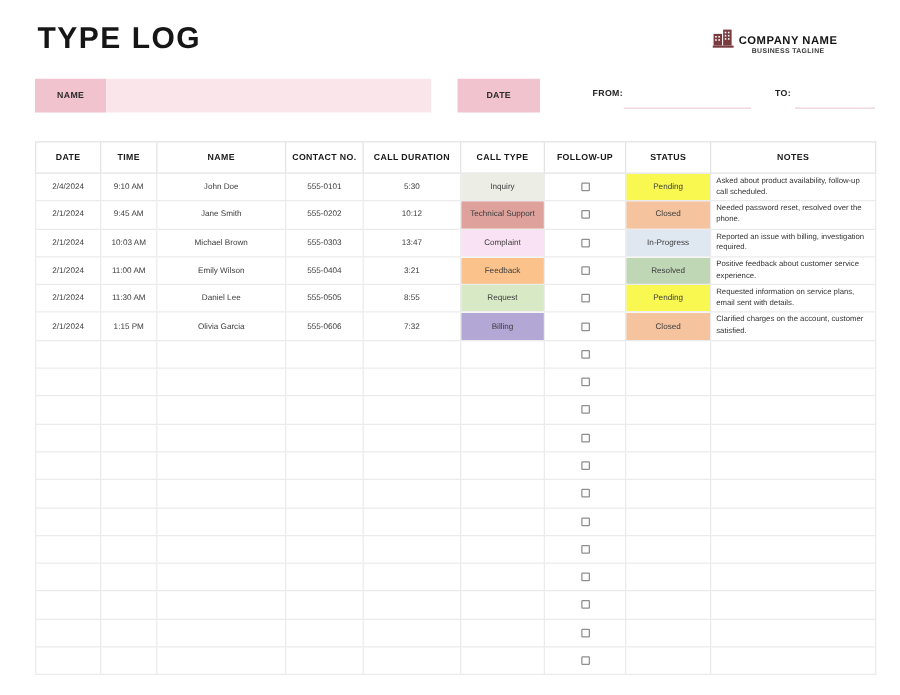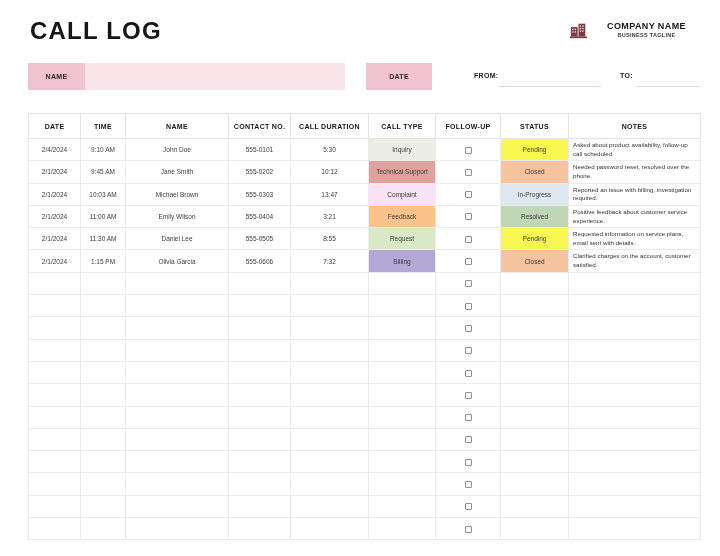--- a/index.html
+++ b/index.html
@@ -1,20 +1,20 @@
 <!DOCTYPE html>
 <html><head>
 <meta charset="utf-8">
 <style>
   * { margin:0; padding:0; box-sizing:border-box; }
   html,body { width:720px; height:556px; background:#ffffff; font-family:"Liberation Sans", sans-serif; position:relative; overflow:hidden; }
 
   .page-title { position:absolute; left:30px; top:17px; font-size:24px; font-weight:800; letter-spacing:1.2px; color:#161616; }
 
-  .brand { position:absolute; left:570px; top:21px; display:flex; align-items:flex-start; gap:20px; }
+  .brand { position:absolute; left:570px; top:21px; display:flex; align-items:flex-end; gap:4px; }
   .brand .logo { display:inline-block; margin-top:1px; }
   .brand-text { text-align:center; }
   .brand-name { font-size:9px; font-weight:bold; letter-spacing:0.4px; color:#141414; }
   .brand-tagline { font-size:5.5px; font-weight:bold; letter-spacing:0.3px; color:#3a3a3a; margin-top:1px; }
 
   .filter-label { position:absolute; top:63px; height:27px; display:flex; align-items:center; justify-content:center; font-size:7px; font-weight:bold; color:#2a2a2a; letter-spacing:0.3px; }
   .name-label { left:28px; width:57px; }
   .name-field { position:absolute; left:85px; top:63px; width:260px; height:27px; }
   .date-label { left:366px; width:66px; }
   .inline-label { position:absolute; top:72px; font-size:7px; font-weight:bold; color:#222; letter-spacing:0.3px; }
@@ -26,21 +26,21 @@
 
   table.log-table { position:absolute; left:28px; top:113px; width:672px; border-collapse:collapse; table-layout:fixed; border:1px solid #d9d9d9; }
   th { height:25px; font-size:7px; font-weight:bold; color:#181818; letter-spacing:0.3px; border:1px solid #e4e4e4; background:#ffffff; text-align:center; }
   td { height:22.3px; font-size:6.5px; color:#3c3c3c; text-align:center; border:1px solid #ebebeb; padding:0 1px; overflow:hidden; }
   td.notes { text-align:left; font-size:6.2px; line-height:1.4; color:#333; padding:1px 4px; }
   .checkbox { display:inline-block; width:7px; height:7px; border:1px solid #8f8f8f; background:#fdfdfd; border-radius:1px; vertical-align:middle; }
 </style>
 </head>
 <body>
 
-<div class="page-title">CALL LOG</div>
+<div class="page-title">TYPE LOG</div>
 
 <div class="brand">
   <span class="logo">
     <svg width="17" height="17" viewBox="0 0 20 20">
       <g fill="#7a3b3f">
         <rect x="1" y="6" width="8" height="11"></rect>
         <rect x="10" y="2" width="8" height="15"></rect>
         <rect x="0" y="17" width="20" height="2"></rect>
       </g>
       <g fill="#ffffff">

